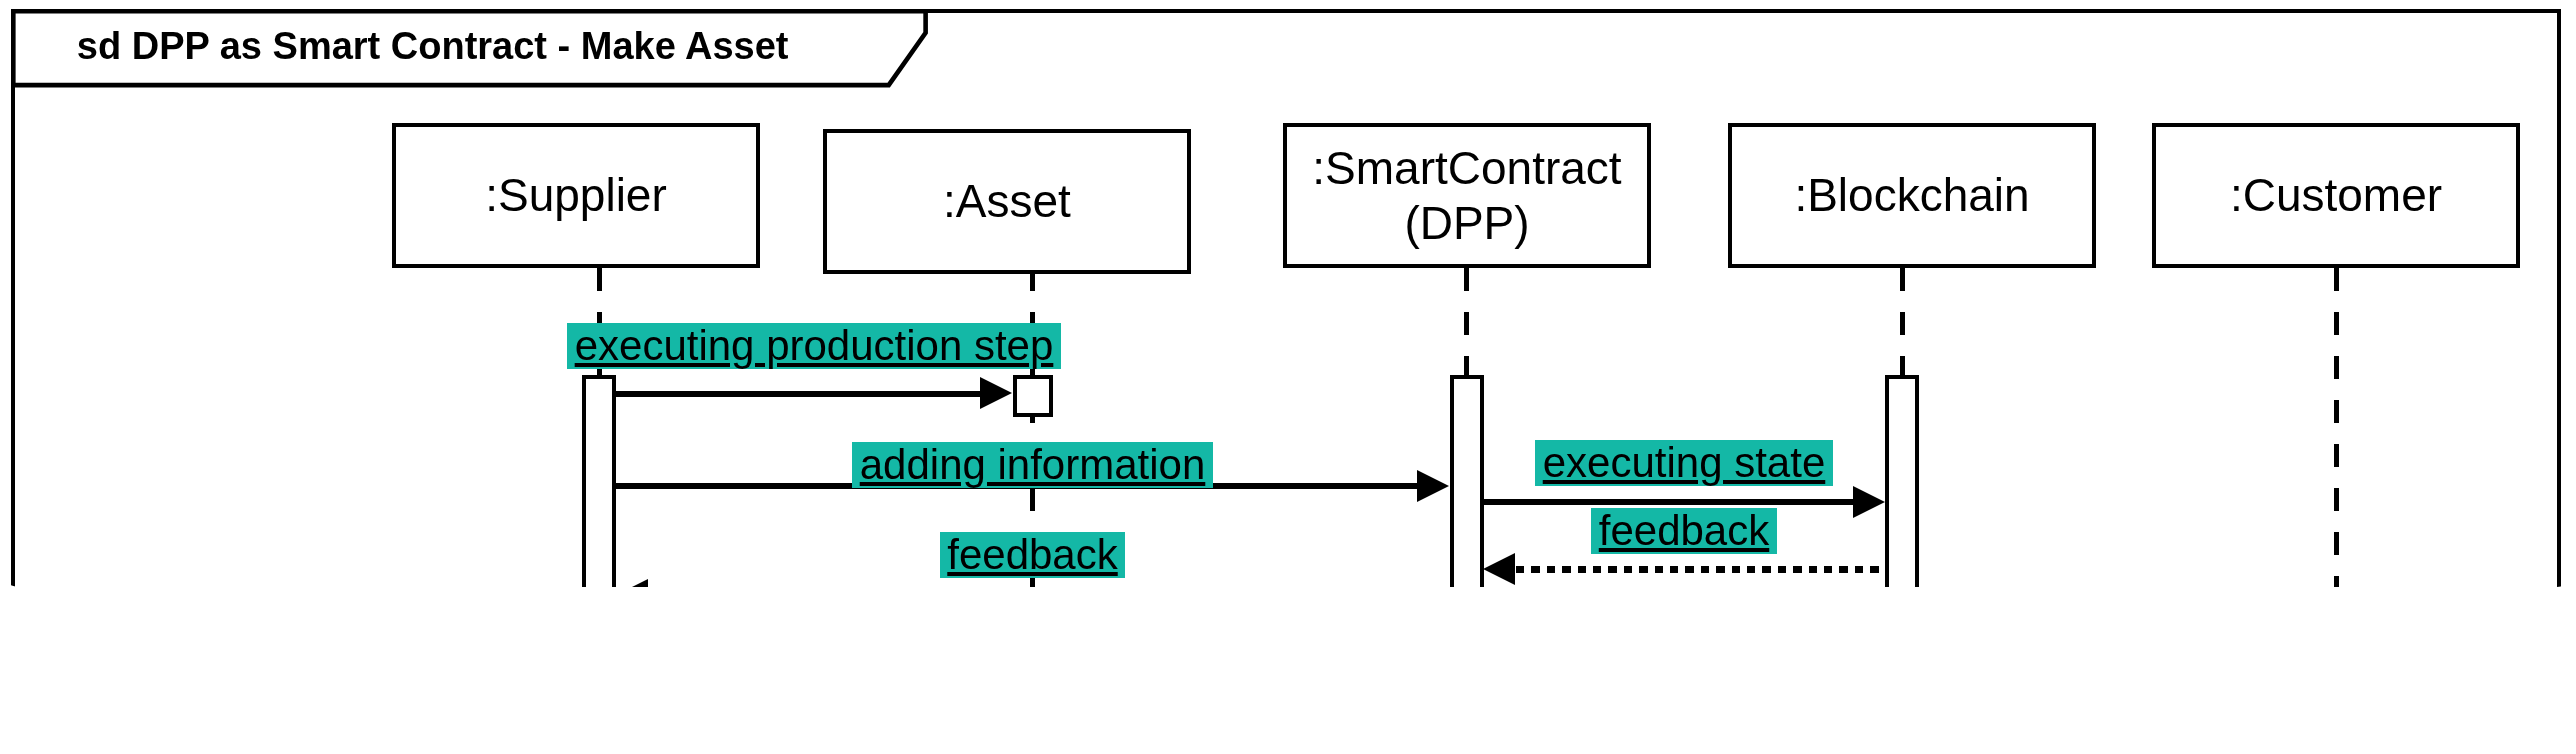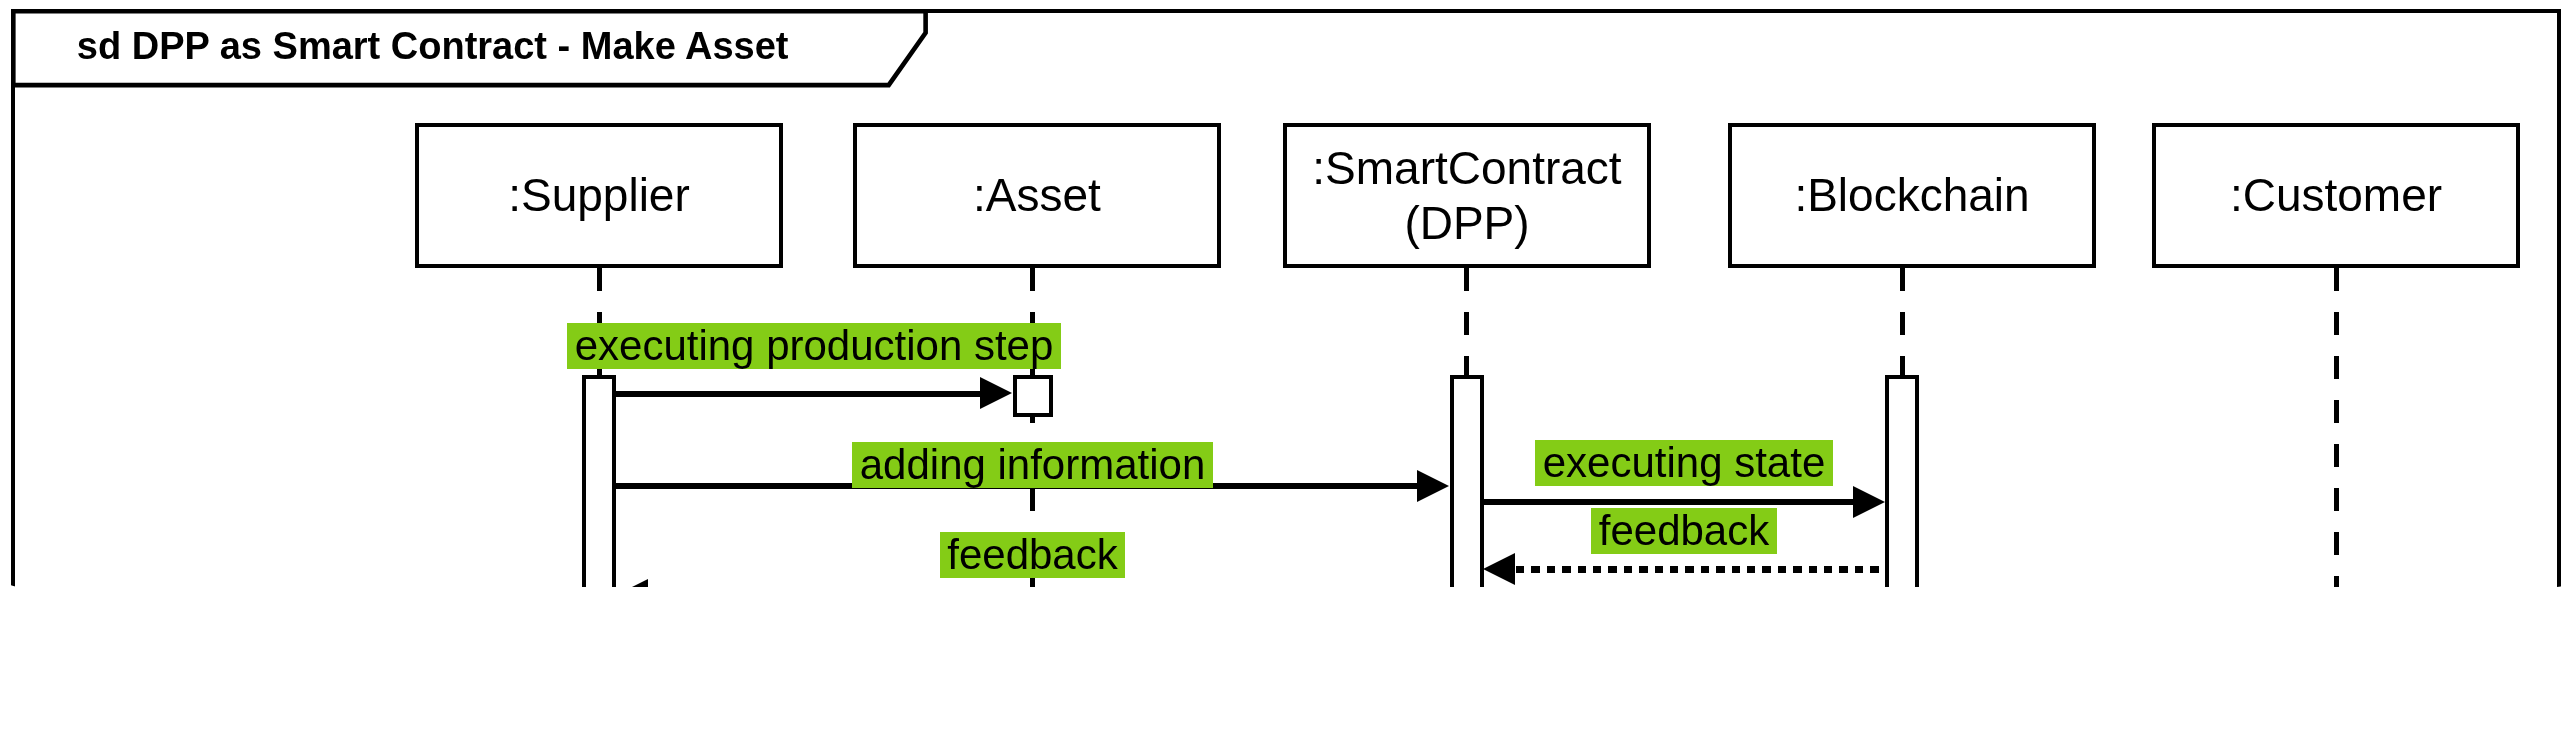--- a/index.html
+++ b/index.html
@@ -68,44 +68,44 @@
     width: 0; height: 0; z-index: 4;
     border-top: 16px solid transparent;
     border-bottom: 16px solid transparent;
     border-right: 32px solid #000;
   }
   .msg-label {
     height: 46px; line-height: 46px; font-size: 42px;
     display: flex; align-items: center; justify-content: center;
     z-index: 4; white-space: nowrap;
   }
-  .msg-label span { background: #84cc16; padding: 0 7.7px; }
+  .msg-label span { background: #14b8a6; padding: 0 7.7px; text-decoration: underline; }
 </style>
 </head>
 <body>
 
 <div id="canvas">
 
   <div class="abs frame"></div>
 
   <svg class="abs title-tab-svg" width="920" height="80" viewBox="0 0 1196 104">
     <polygon points="3,3 1189,3 1189,31 1141,99 3,99" fill="#ffffff" stroke="#000000" stroke-width="6"></polygon>
   </svg>
   <div class="abs frame-title">sd DPP as Smart Contract - Make Asset</div>
 
   <div class="abs lifeline" style="left:597px;"></div>
   <div class="abs lifeline" style="left:1030px;"></div>
   <div class="abs lifeline" style="left:1464px;"></div>
   <div class="abs lifeline" style="left:1900px;"></div>
   <div class="abs lifeline" style="left:2334px;"></div>
 
-  <div class="abs head" style="left:415px;">
+  <div class="abs head" style="left:392px;">
     <span>:Supplier</span>
   </div>
-  <div class="abs head" style="left:853px;">
+  <div class="abs head" style="left:823px;margin-top:6px;">
     <span>:Asset</span>
   </div>
   <div class="abs head" style="left:1283px;">
     <span>:SmartContract</span>
     <span>(DPP)</span>
   </div>
   <div class="abs head" style="left:1718px;margin-left:10px;">
     <span>:Blockchain</span>
   </div>
   <div class="abs head" style="left:2152px;">

